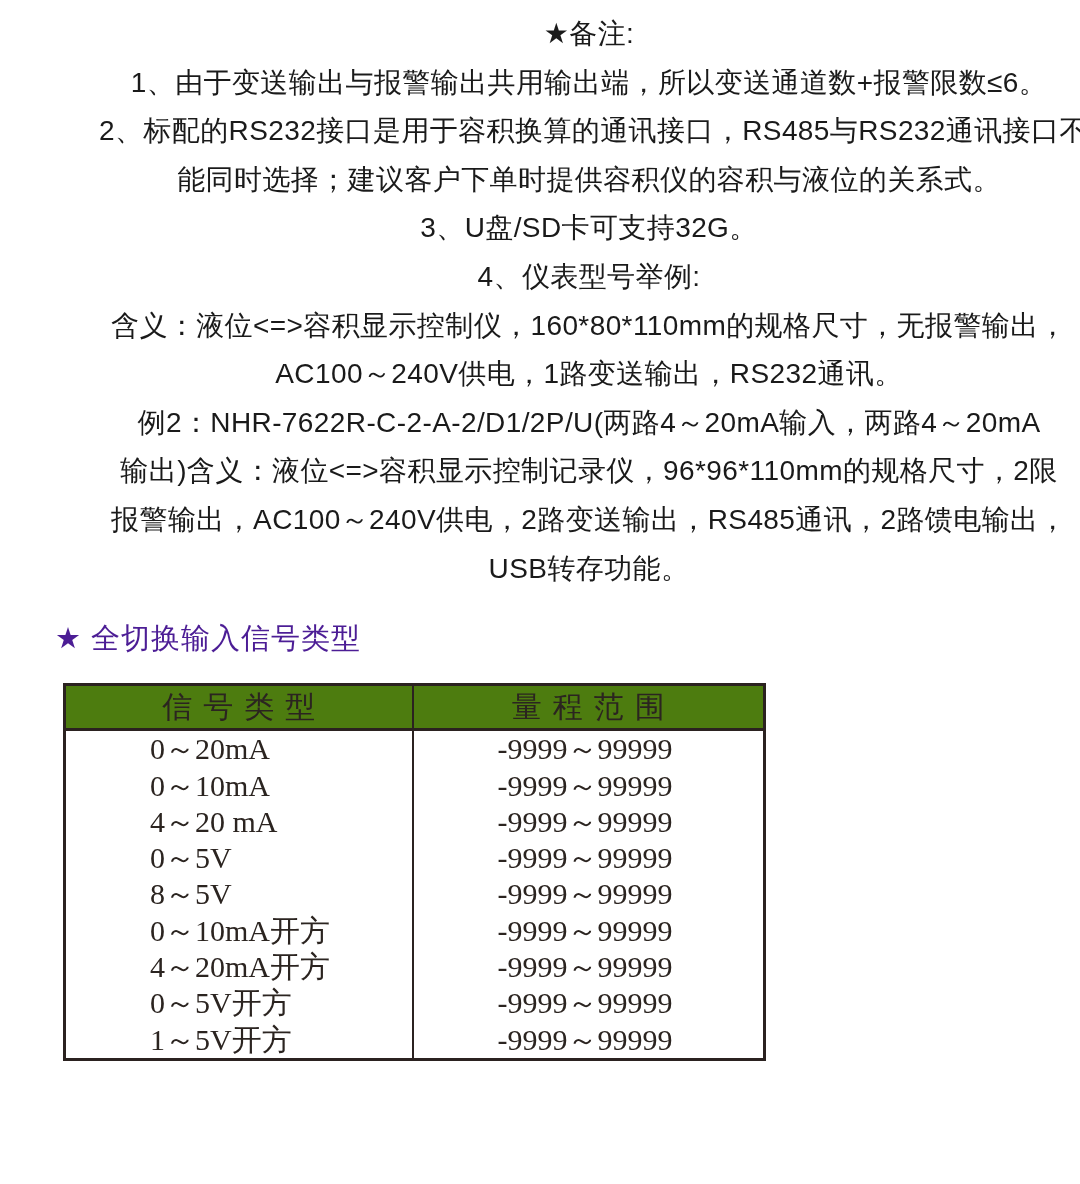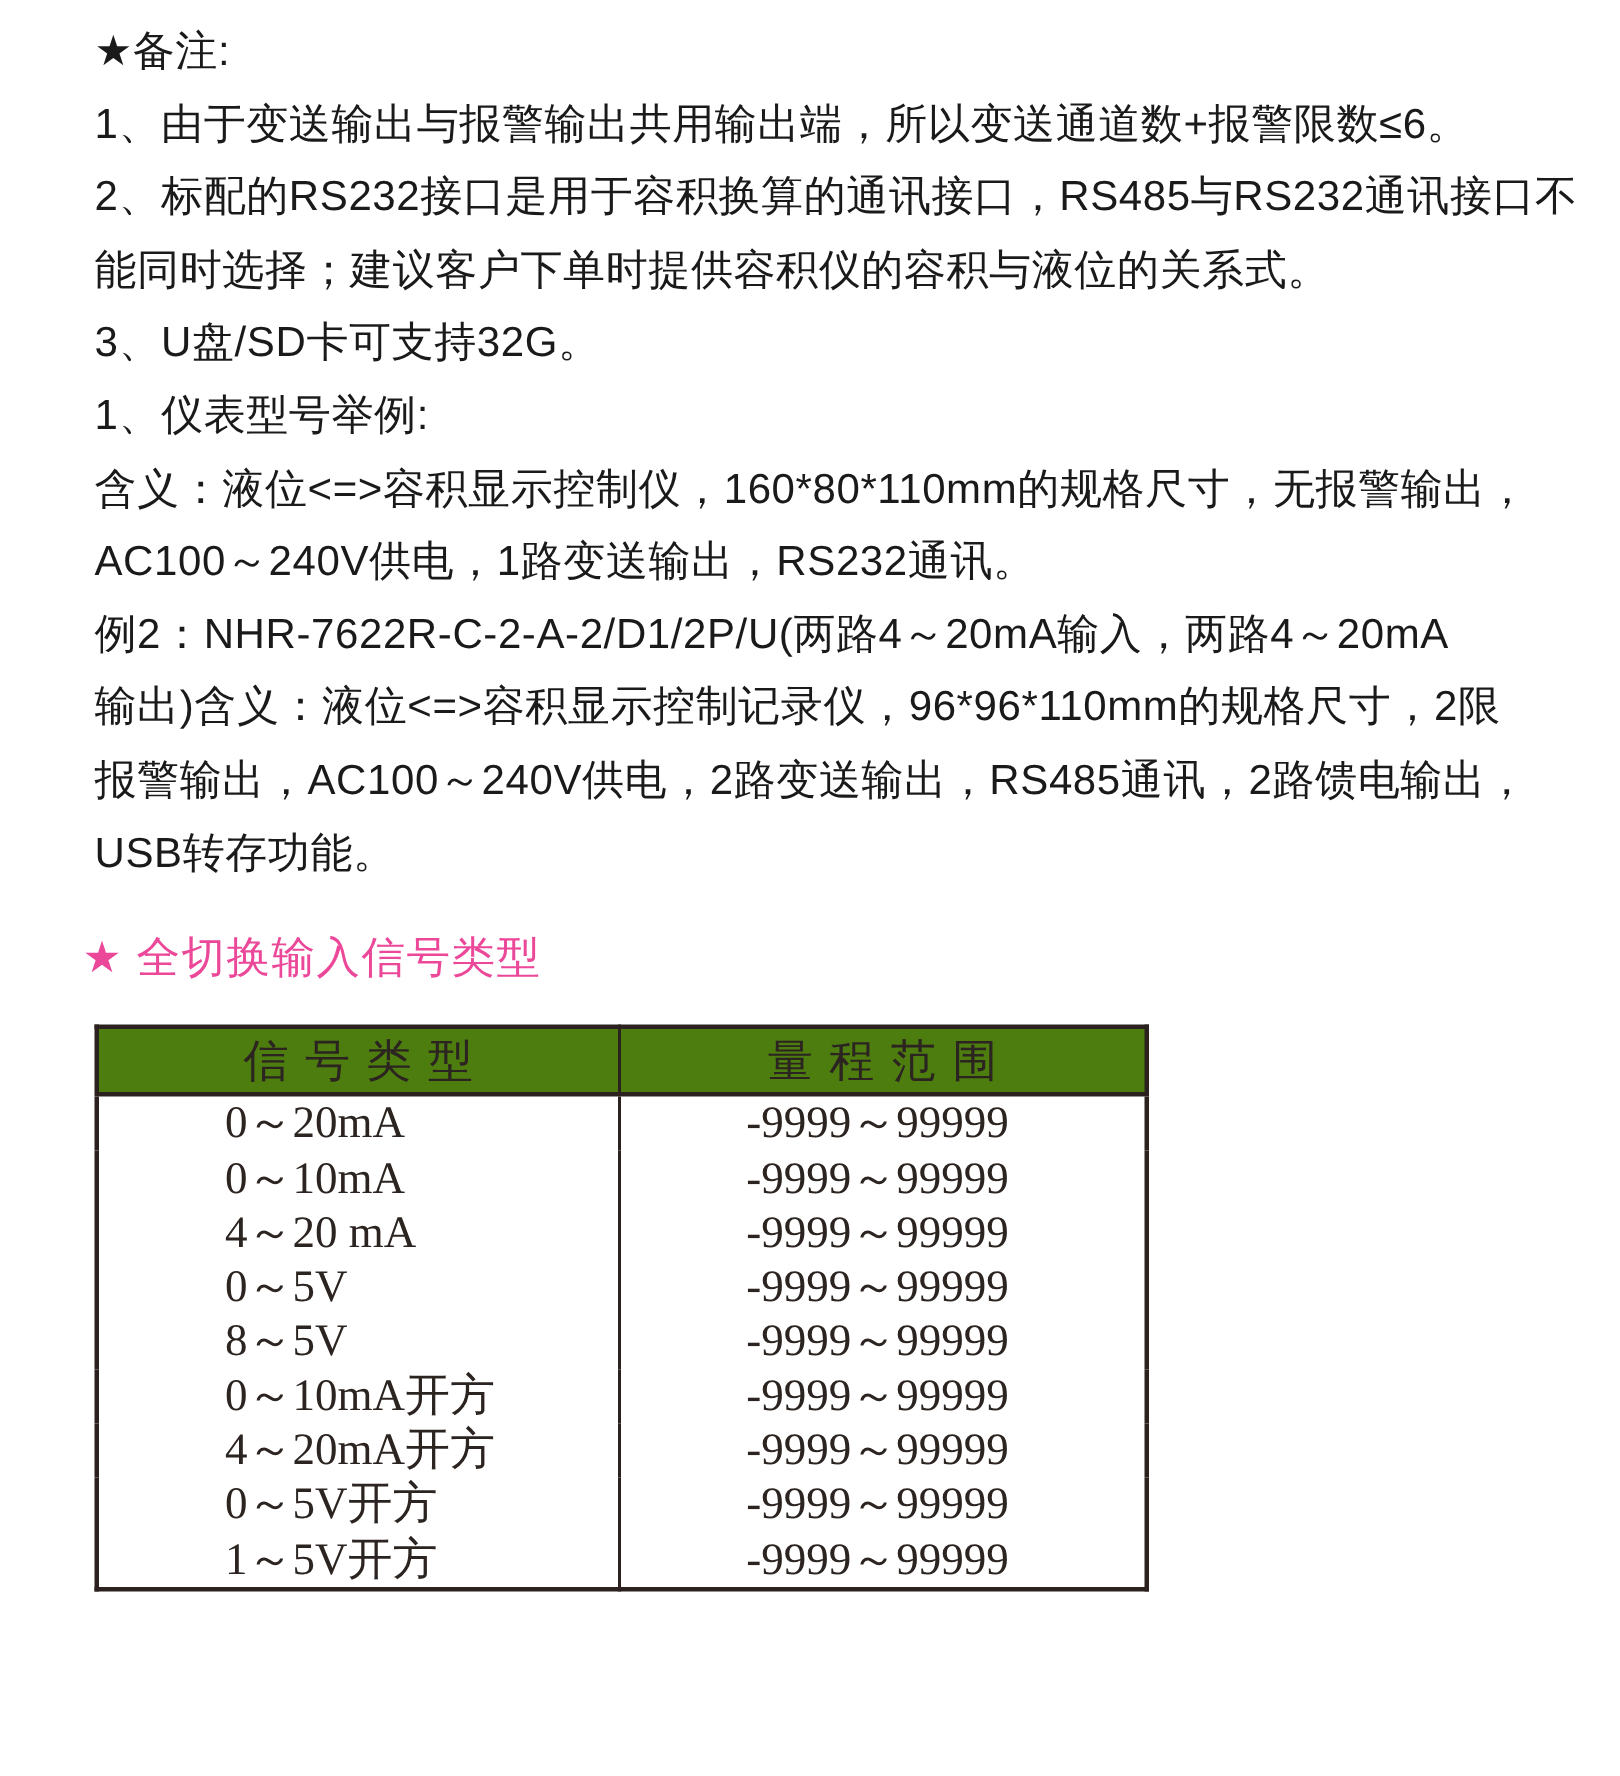--- a/index.html
+++ b/index.html
@@ -11,37 +11,38 @@
     width: 1080px;
     height: 1184px;
     font-family: "Liberation Sans", "DejaVu Sans", sans-serif;
     color: #1a1a1a;
     overflow: hidden;
   }
   .doc {
     padding-top: 10px;
   }
   .notes {
-    margin-left: 63px;
+    margin-left: 99px;
     width: 980px;
+    text-align: center;
   }
   .notes .line {
     margin: 0;
     font-size: 28px;
     line-height: 48.6px;
     font-weight: 500;
     letter-spacing: 0.4px;
     white-space: nowrap;
   }
   .section-title {
     margin: 26px 0 0 55px;
     font-size: 29px;
     font-weight: 500;
     letter-spacing: 1px;
-    color: #ec4899;
+    color: #4c1d95;
   }
   .signal-table {
     margin: 24px 0 0 63px;
     width: 700px;
     border-collapse: collapse;
     table-layout: fixed;
     font-family: "Liberation Serif", "DejaVu Serif", serif;
     color: #2b2420;
     border: 3px solid #2b2220;
   }
@@ -82,21 +83,21 @@
 <body>
 
 <main class="doc">
 
   <section class="notes">
     <p class="line">★备注:</p>
     <p class="line">1、由于变送输出与报警输出共用输出端，所以变送通道数+报警限数≤6。</p>
     <p class="line">2、标配的RS232接口是用于容积换算的通讯接口，RS485与RS232通讯接口不</p>
     <p class="line">能同时选择；建议客户下单时提供容积仪的容积与液位的关系式。</p>
     <p class="line">3、U盘/SD卡可支持32G。</p>
-    <p class="line">1、仪表型号举例:</p>
+    <p class="line">4、仪表型号举例:</p>
     <p class="line">含义：液位&lt;=&gt;容积显示控制仪，160*80*110mm的规格尺寸，无报警输出，</p>
     <p class="line">AC100～240V供电，1路变送输出，RS232通讯。</p>
     <p class="line">例2：NHR-7622R-C-2-A-2/D1/2P/U(两路4～20mA输入，两路4～20mA</p>
     <p class="line">输出)含义：液位&lt;=&gt;容积显示控制记录仪，96*96*110mm的规格尺寸，2限</p>
     <p class="line">报警输出，AC100～240V供电，2路变送输出，RS485通讯，2路馈电输出，</p>
     <p class="line">USB转存功能。</p>
   </section>
 
   <h2 class="section-title">★ 全切换输入信号类型</h2>
 

